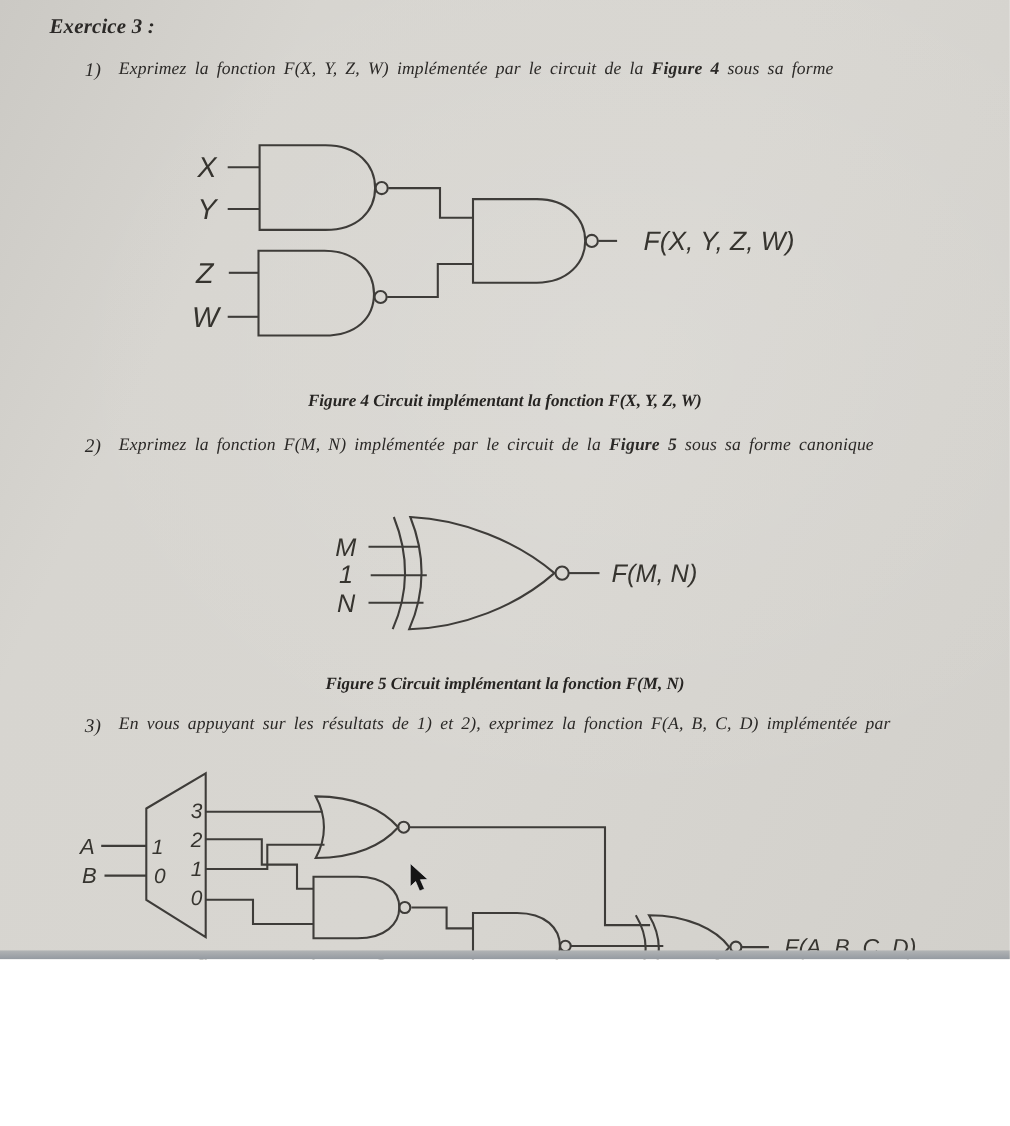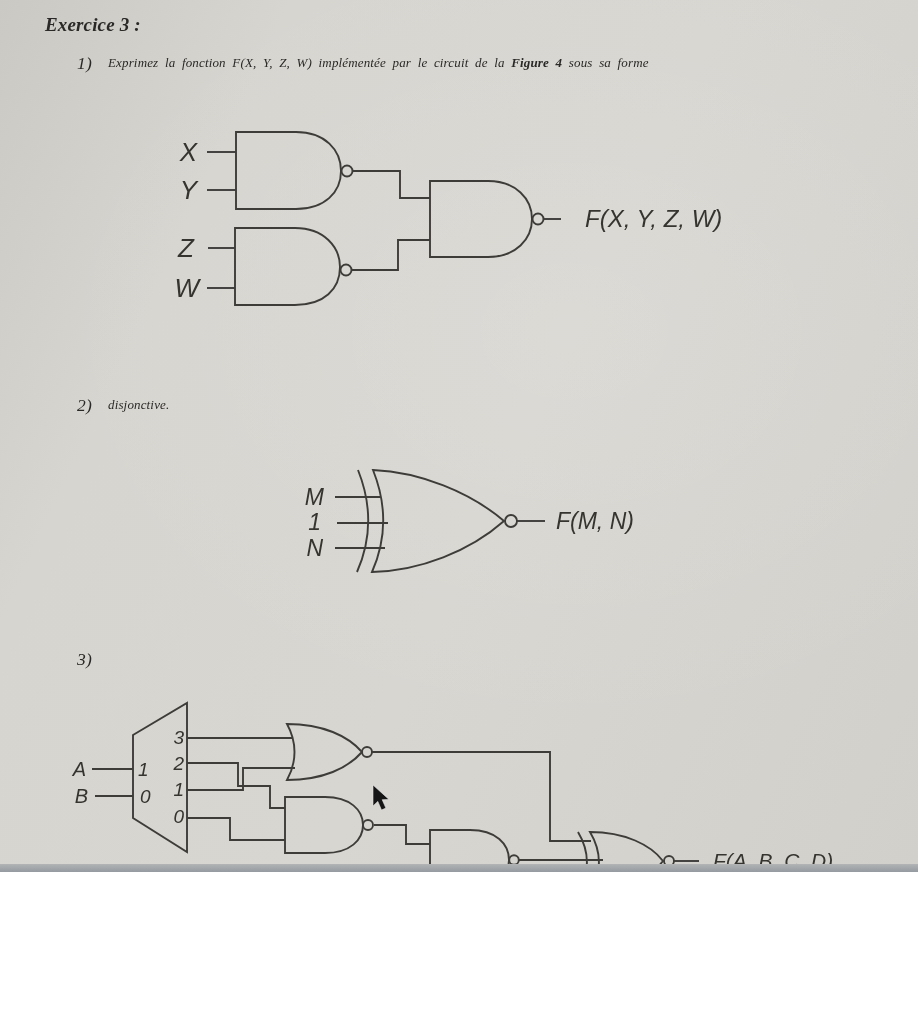--- a/index.html
+++ b/index.html
@@ -3,21 +3,21 @@
 <meta charset="utf-8">
 <style>
   html,body{margin:0;padding:0;}
   #page{
     position:relative;width:918px;height:872px;overflow:hidden;
     background:
       radial-gradient(ellipse 900px 700px at 62% 38%, rgba(255,255,255,0.10), rgba(255,255,255,0) 60%),
       linear-gradient(115deg, #cbc9c4 0%, #d7d5d0 22%, #d8d6d1 55%, #d2d0cb 100%);
     font-family:"Liberation Serif", serif;color:#2b2927;font-style:italic;
   }
-  .doc-text{position:absolute;font-size:13px;line-height:26px;letter-spacing:.15px;}
+  .doc-text{position:absolute;font-size:16px;line-height:26px;letter-spacing:.15px;}
   .title{font-weight:bold;font-size:19px;}
   .qnum{position:absolute;left:77px;width:26px;font-size:17.5px;}
   .qbody{position:absolute;left:108px;width:786px;}
   .qline{white-space:nowrap;word-spacing:3.2px;}
   .b{font-weight:bold;}
   .caption{position:absolute;left:0;width:918px;text-align:center;font-weight:600;font-size:15.5px;color:#262422;}
   svg{position:absolute;left:0;top:0;}
   .wire,.gate{fill:none;stroke:#3e3c39;stroke-width:1.9;}
   .bubble{fill:none;stroke:#3e3c39;stroke-width:1.9;}
   .lbl{font-family:"Liberation Sans", sans-serif;fill:#36342f;stroke:none;}
@@ -29,29 +29,32 @@
 
 <div id="page">
 
   <div class="doc-text title" style="left:45px;top:12px;">Exercice 3 :</div>
 
   <div class="doc-text qnum" style="top:50px;">1)</div>
   <div class="doc-text qbody" style="top:50px;">
     <div class="qline"><span>Exprimez la fonction F(X, Y, Z, W) implémentée par le circuit de la </span><span class="b">Figure 4</span><span> sous sa forme</span></div>
   </div>
 
+  <div class="caption" style="top:356px;">Figure 4 Circuit implémentant la fonction F(X, Y, Z, W)</div>
 
   <div class="doc-text qnum" style="top:392px;">2)</div>
   <div class="doc-text qbody" style="top:392px;">
-    <div class="qline"><span>disjonctive.</span><span class="b"></span><span></span></div>
+    <div class="qline"><span>Exprimez la fonction F(M, N) implémentée par le circuit de la </span><span class="b">Figure 5</span><span> sous sa forme canonique</span></div>
   </div>
 
+  <div class="caption" style="top:613px;">Figure 5 Circuit implémentant la fonction F(M, N)</div>
 
   <div class="doc-text qnum" style="top:646px;">3)</div>
   <div class="doc-text qbody" style="top:646px;">
+    <div class="qline"><span>En vous appuyant sur les résultats de 1) et 2), exprimez la fonction F(A, B, C, D) implémentée par</span><span class="b"></span><span></span></div>
   </div>
 
   <svg width="918" height="1024" viewBox="0 0 918 1024">
 
     <g>
       <text class="lbl" x="197" y="161" font-size="26" text-anchor="end">X</text>
       <text class="lbl" x="197" y="199" font-size="26" text-anchor="end">Y</text>
       <text class="lbl" x="194" y="257" font-size="26" text-anchor="end">Z</text>
       <text class="lbl" x="199" y="297" font-size="26" text-anchor="end">W</text>
 

